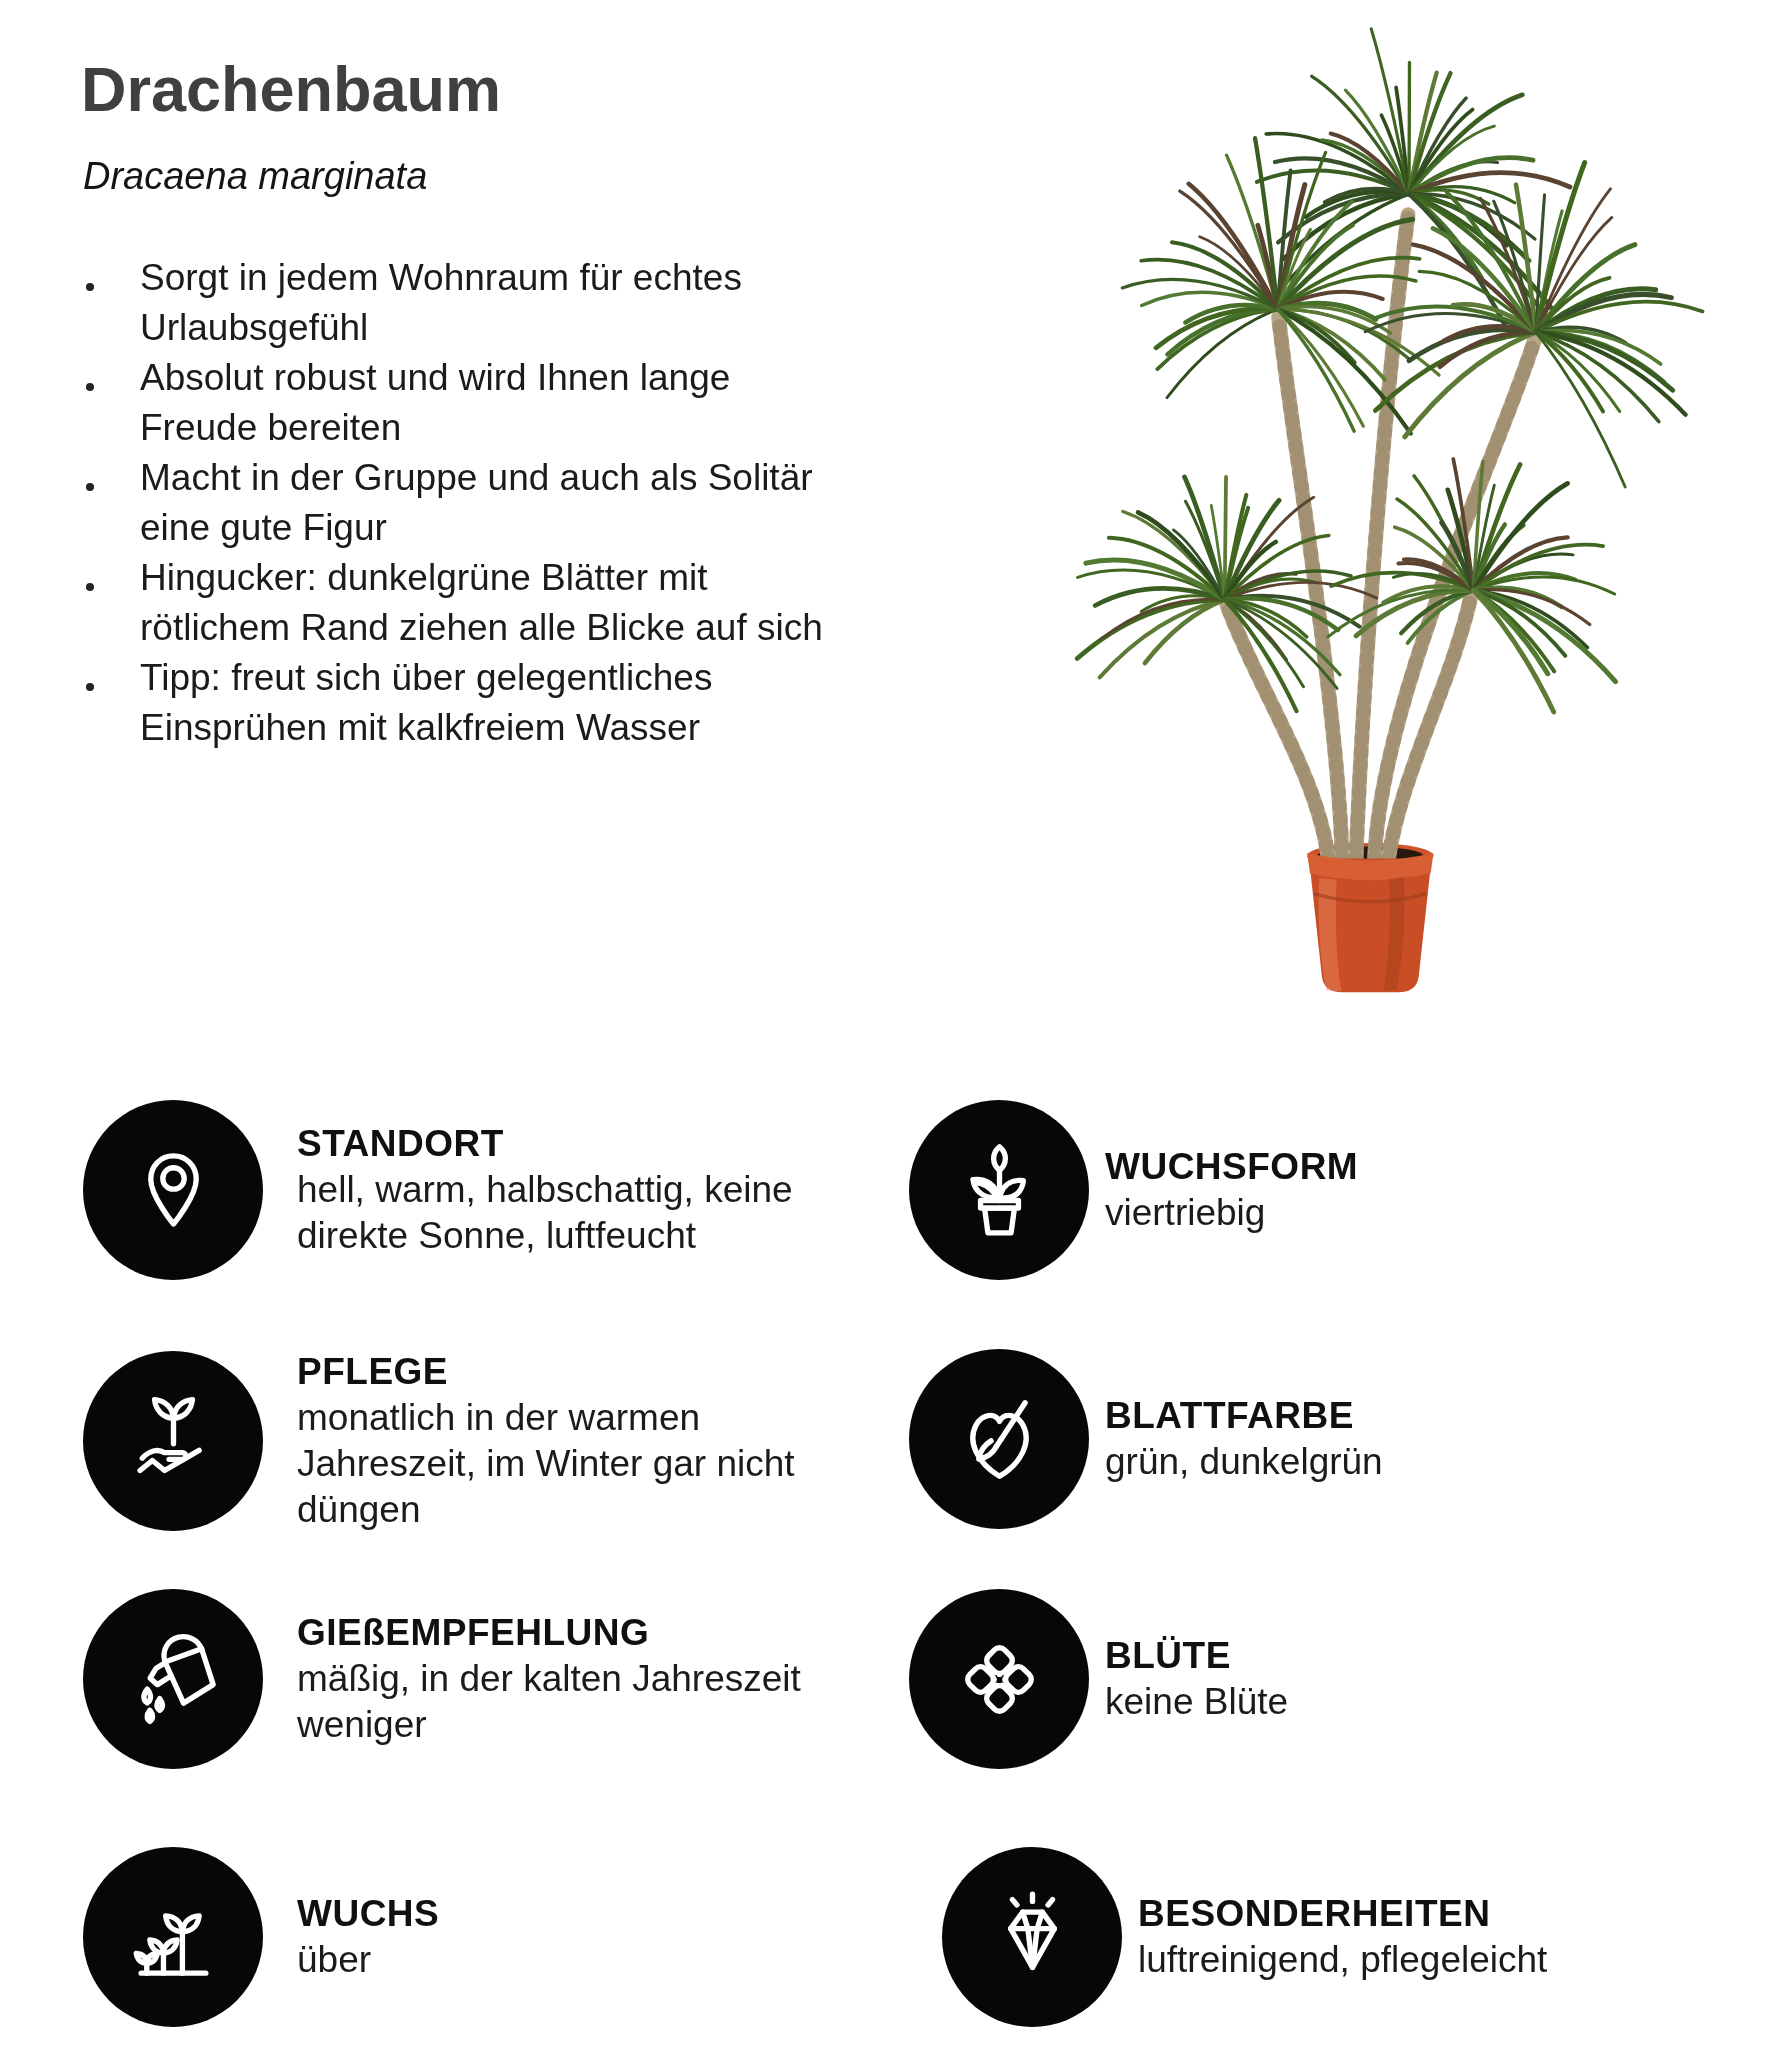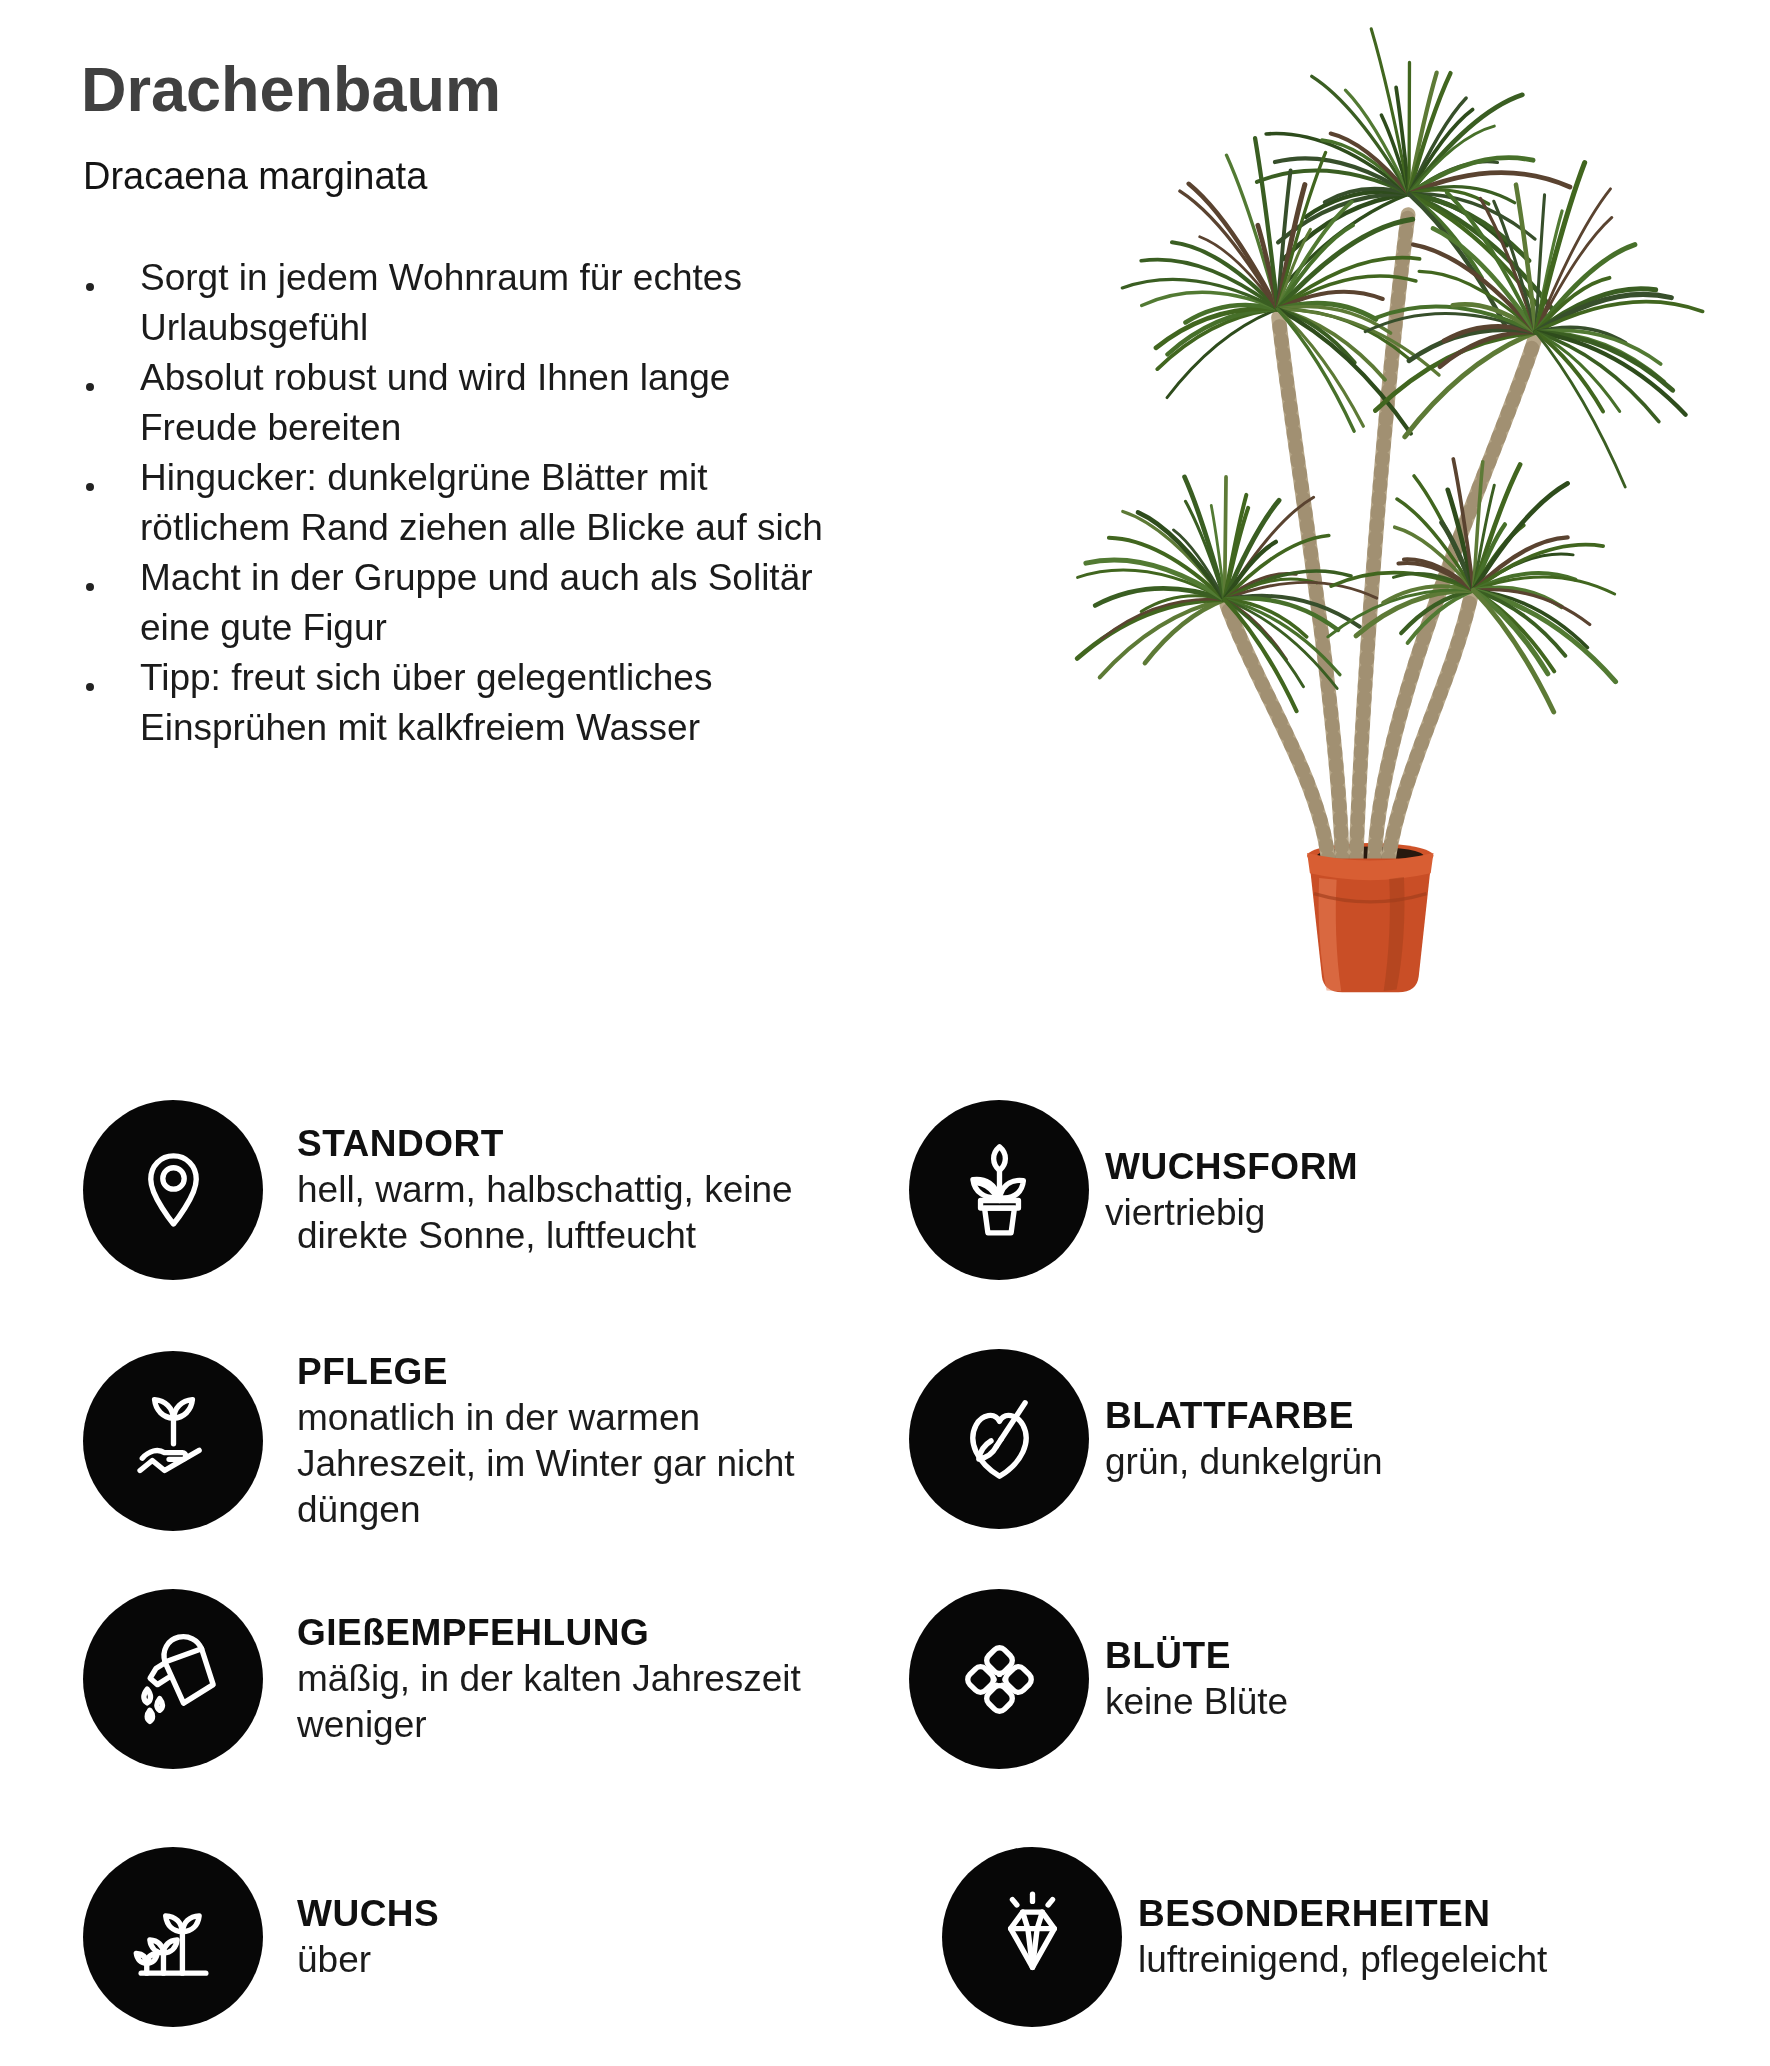--- a/index.html
+++ b/index.html
@@ -9,21 +9,21 @@
     font-family:"Liberation Sans",sans-serif;
     color:#1b1b1b;
     overflow:hidden;
   }
   #title{
     position:absolute;left:81px;top:53px;margin:0;
     font-size:63px;font-weight:700;color:#404040;letter-spacing:0;text-align:center;
   }
   #subtitle{
     position:absolute;left:83px;top:155px;
-    font-size:38px;color:#141414;
+    font-size:38px;font-style:italic;color:#141414;
   }
   ul#bullets{
     position:absolute;left:82px;top:253px;margin:0;padding:0;list-style:none;width:904px;
   }
   ul#bullets li{
     position:relative;padding-left:58px;
     font-size:37px;line-height:50px;white-space:pre-line;
   }
   ul#bullets li::before{
     content:"";position:absolute;left:3.7px;top:29.5px;
@@ -49,24 +49,24 @@
 <body>
 
 <h1 id="title">Drachenbaum</h1>
 <div id="subtitle">Dracaena marginata</div>
 
 <ul id="bullets">
   <li>Sorgt in jedem Wohnraum für echtes
 Urlaubsgefühl</li>
   <li>Absolut robust und wird Ihnen lange
 Freude bereiten</li>
+  <li>Macht in der Gruppe und auch als Solitär
+eine gute Figur</li>
   <li>Hingucker: dunkelgrüne Blätter mit
 rötlichem Rand ziehen alle Blicke auf sich</li>
-  <li>Macht in der Gruppe und auch als Solitär
-eine gute Figur</li>
   <li>Tipp: freut sich über gelegentliches
 Einsprühen mit kalkfreiem Wasser</li>
 </ul>
 
 <div id="plant">
   <svg viewBox="0 0 1460 2280" width="673" height="1052" xmlns="http://www.w3.org/2000/svg">
     <g>
       <ellipse cx="671" cy="1836" rx="137" ry="28" fill="#cf5329"></ellipse>
       <ellipse cx="671" cy="1838" rx="117" ry="22" fill="#27190f"></ellipse>
     </g>

